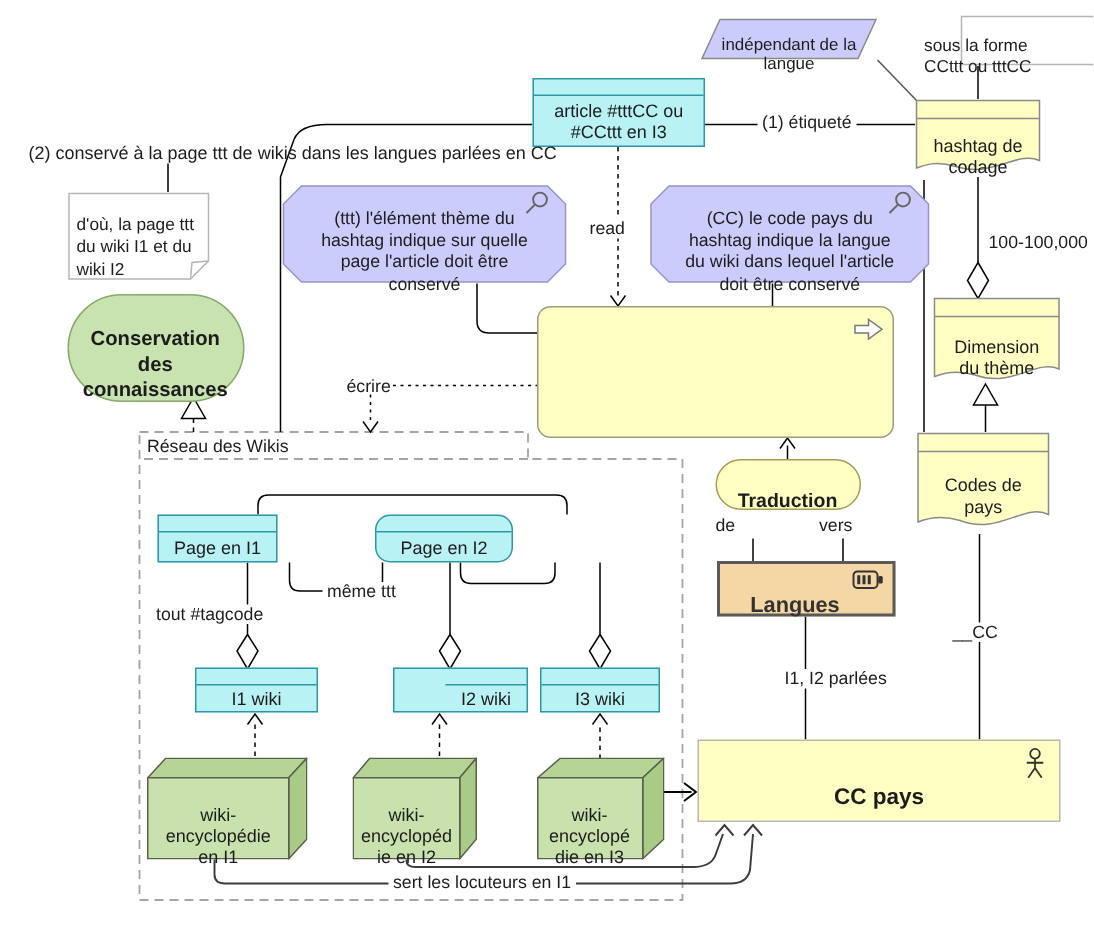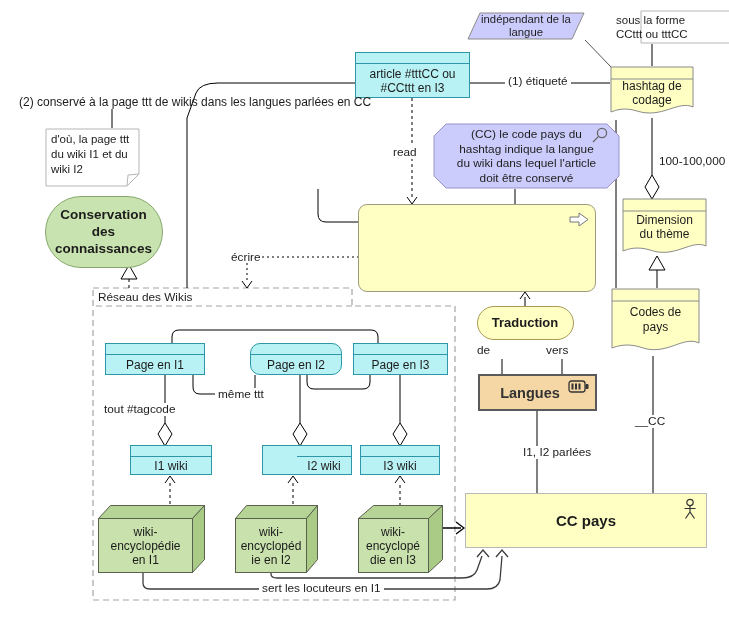--- a/index.html
+++ b/index.html
@@ -8,21 +8,21 @@
   .abs{position:absolute;}
   svg{display:block;}
   #connectors{position:absolute;left:0;top:0;z-index:1;}
   .shape{z-index:2;}
   .lbl{z-index:3;font-size:11.8px;white-space:nowrap;line-height:13px;}
   .whitebg{background:#fff;padding:0 3px;}
   .cbox{background:#b9f2f4;border:1px solid #2e97a7;box-sizing:border-box;display:flex;flex-direction:column;}
   .cbox-head{height:10px;border-bottom:1px solid #2e97a7;flex:0 0 auto;}
   .cbox-body{flex:1;display:flex;align-items:center;justify-content:center;font-size:12px;}
   .shape-txt{position:absolute;display:flex;align-items:center;justify-content:center;
-             text-align:center;white-space:pre-line;line-height:14px;font-size:12px;}
+             text-align:center;white-space:pre-line;line-height:14px;font-size:12px;margin-top:11px;}
   .leftalign{justify-content:flex-start;text-align:left;align-items:flex-start;}
   .round-yellow{background:#ffffc4;box-sizing:border-box;}
 </style>
 </head>
 <body>
 
 <div id="canvas">
 
   <svg id="connectors" width="729" height="617" viewBox="0 0 729 617">
 
@@ -114,20 +114,33 @@
   </div>
 
   <div class="abs shape" style="left:467px;top:12px;width:118px;height:28px;">
     <svg width="118" height="28">
         <polygon points="13,1 117,1 105,27 1,27" fill="#ccccfc" stroke="#8a8a8a"></polygon>
       </svg>
     <div class="shape-txt" style="left:6px;top:1px;width:106px;height:26px;font-size:11.3px;line-height:13px;">indépendant de la
 langue</div>
   </div>
 
+  <div class="abs shape" style="left:188px;top:123px;width:190px;height:66px;">
+    <svg width="190" height="66">
+        <polygon points="13,1 177,1 189,13 189,53 177,65 13,65 1,53 1,13" fill="#ccccfc" stroke="#9494c8"></polygon>
+      <g stroke="#666" fill="none" stroke-width="1.3">
+          <circle cx="172" cy="10" r="4.6"></circle>
+          <path d="M168.6,13.4 L163,19"></path>
+        </g>
+      </svg>
+    <div class="shape-txt" style="left:8px;top:3px;width:174px;height:60px;font-size:11.8px;line-height:14.5px;">(ttt) l'élément thème du
+hashtag indique sur quelle
+page l'article doit être
+conservé</div>
+  </div>
 
   <div class="abs shape" style="left:433px;top:123px;width:187px;height:66px;">
     <svg width="187" height="66">
         <polygon points="13,1 174,1 186,13 186,53 174,65 13,65 1,53 1,13" fill="#ccccfc" stroke="#9494c8"></polygon>
       <g stroke="#666" fill="none" stroke-width="1.3">
           <circle cx="169" cy="10" r="4.6"></circle>
           <path d="M165.6,13.4 L160,19"></path>
         </g>
       </svg>
     <div class="shape-txt" style="left:8px;top:3px;width:171px;height:60px;font-size:11.8px;line-height:14.5px;">(CC) le code pays du
@@ -135,31 +148,27 @@
 du wiki dans lequel l'article
 doit être conservé</div>
   </div>
 
   <div class="abs shape cbox" style="left:355px;top:52px;width:115px;height:46px;">
     <div class="cbox-head"></div>
     <div class="cbox-body" style="white-space:pre-line;text-align:center;line-height:14px;">article #tttCC ou
 #CCttt en I3</div>
   </div>
 
-  <div class="abs shape cbox" style="left:105px;top:343px;width:100px;height:32px;">
+  <div class="abs shape cbox" style="left:105px;top:343px;width:80px;height:32px;">
     <div class="cbox-head"></div>
     <div class="cbox-body">Page en I1</div>
   </div>
   <div class="abs shape cbox" style="left:250px;top:343px;width:92px;height:32px;border-radius:10px;">
     <div class="cbox-head"></div>
     <div class="cbox-body">Page en I2</div>
-  </div>
-  <div class="abs shape cbox" style="left:353px;top:343px;width:95px;height:32px;">
-    <div class="cbox-head"></div>
-    <div class="cbox-body">Page en I3</div>
   </div>
 
   <div class="abs shape cbox" style="left:130px;top:445px;width:82px;height:30px;">
     <div class="cbox-head"></div>
     <div class="cbox-body">I1 wiki</div>
   </div>
   <div class="abs shape cbox" style="left:262px;top:445px;width:90px;height:30px;padding-left:34px;">
     <div class="cbox-head"></div>
     <div class="cbox-body">I2 wiki</div>
   </div>

